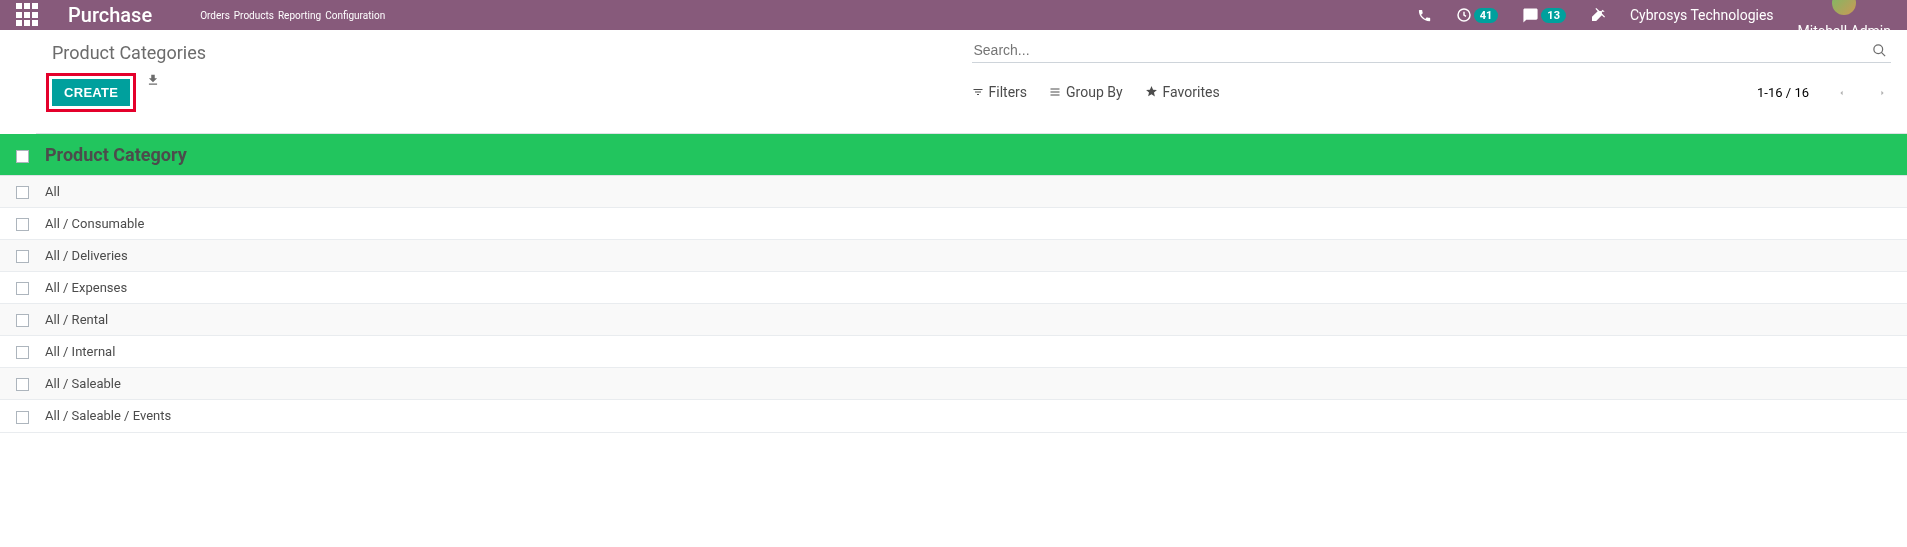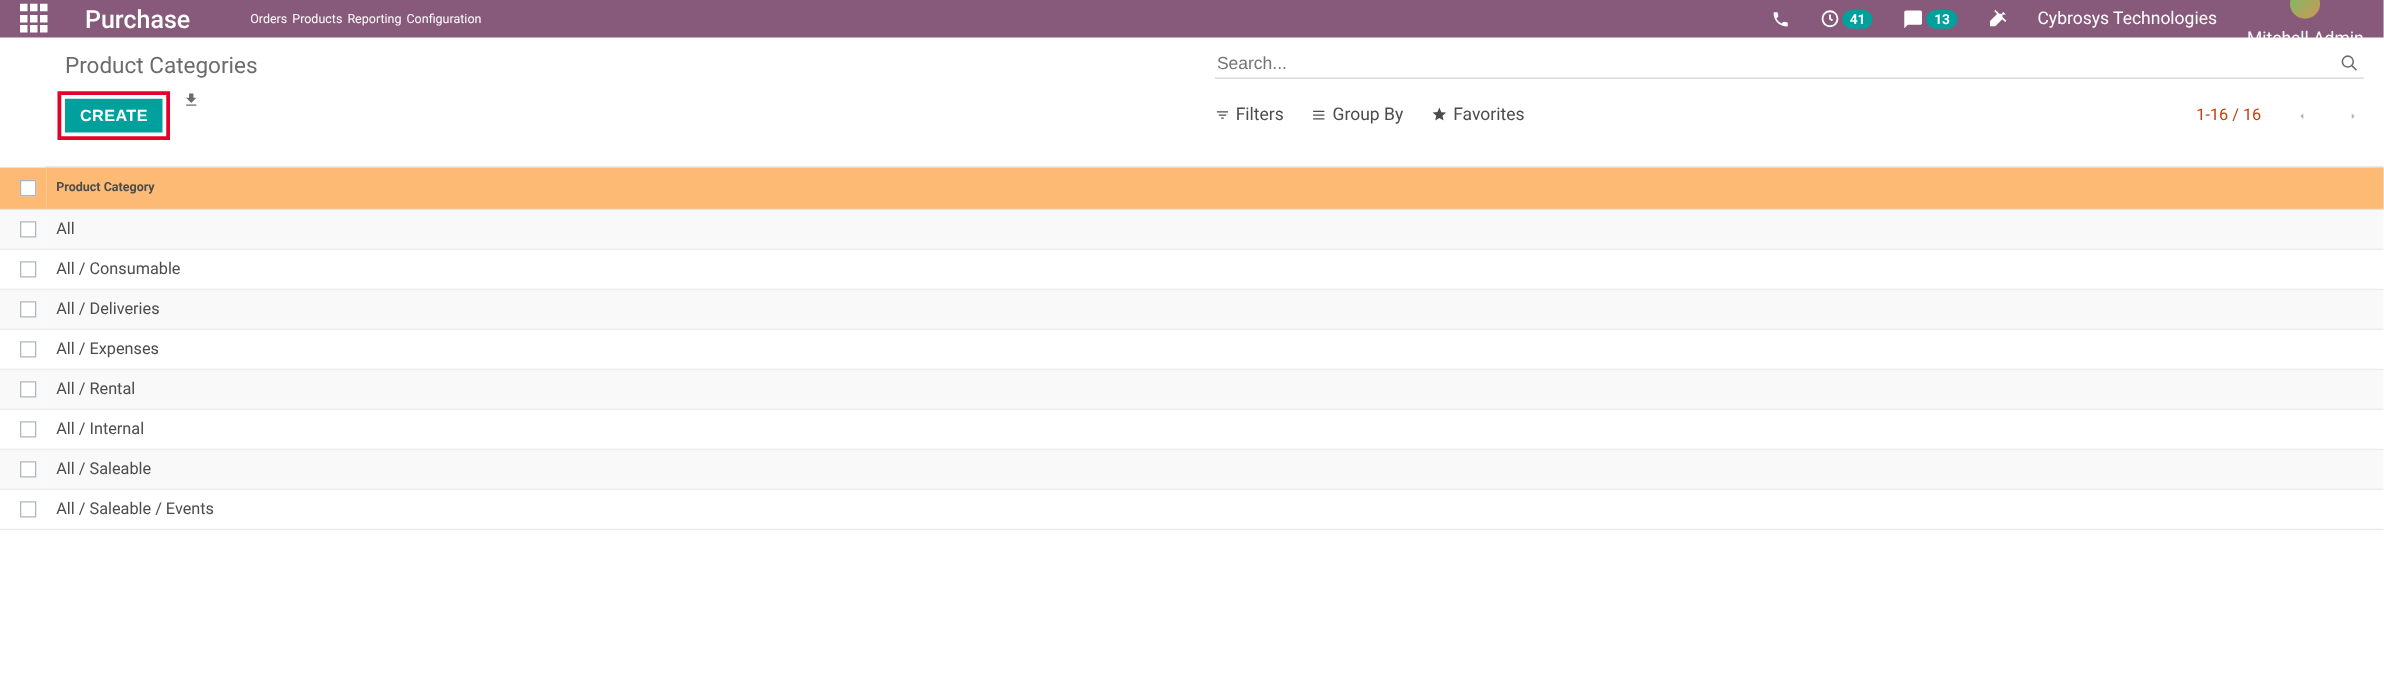--- a/index.html
+++ b/index.html
@@ -23,24 +23,24 @@
   .search-input { flex: 1; border: none; outline: none; font-size: 14px; padding: 4px 2px; background: transparent; }
   .search-icon { color: #6c6c6c; cursor: pointer; padding: 0 4px; }
   .cp-bottom { display: flex; align-items: center; margin-top: 10px; }
   .btn-create-wrap { border: 3px solid #e4002b; padding: 3px; margin-left:-6px; display: inline-flex; }
   .btn-create { background: #00a09d; color: #fff; border: none; padding: 6px 12px; font-size: 13px; font-weight: 700; cursor: pointer; letter-spacing: .3px; }
   .btn-import { margin-left: 10px; color: #6c6c6c; cursor: pointer; font-size: 14px; }
   .cp-left { flex: 0 0 50%; display: flex; align-items: flex-start; }
   .cp-right { flex: 1; display: flex; align-items: flex-start; }
   .searchopts { display: flex; gap: 22px; font-size: 14px; color: #4c4c4c; }
   .searchopts .opt { cursor: pointer; display: flex; align-items: center; gap: 5px; }
-  .pager { margin-left: auto; display: flex; align-items: center; gap: 24px; font-size: 13px; color: #c2410c; }
+  .pager { margin-left: auto; display: flex; align-items: center; gap: 24px; font-size: 13px; color: #000000; }
   .pager-btn { cursor: pointer; color: #b0b0b0; font-size: 16px; padding: 2px 4px;}
   table { width: 100%; border-collapse: collapse; }
-  thead th { text-align: left; font-size: 10px; font-weight: 700; color: #4c4c4c; padding: 10px 8px; border-bottom: 1px solid #dee2e6; background: #fdba74;}
+  thead th { text-align: left; font-size: 18px; font-weight: 700; color: #4c4c4c; padding: 10px 8px; border-bottom: 1px solid #dee2e6; background: #22c55e;}
   thead th:first-child, tbody td:first-child { width: 36px; text-align: center; padding-left:16px;}
   tbody tr { border-bottom: 1px solid #e9ecef; }
   tbody tr:nth-child(odd) { background: #f9f9f9; }
   tbody td { font-size: 13px; color: #4c4c4c; padding: 8px; cursor: pointer;}
   .chk { width: 13px; height: 13px; border: 1px solid #adb5bd; display: inline-block; background:#fff; cursor:pointer; vertical-align: middle;}
   svg { display:block; }
 </style>
 </head>
 <body>
 

